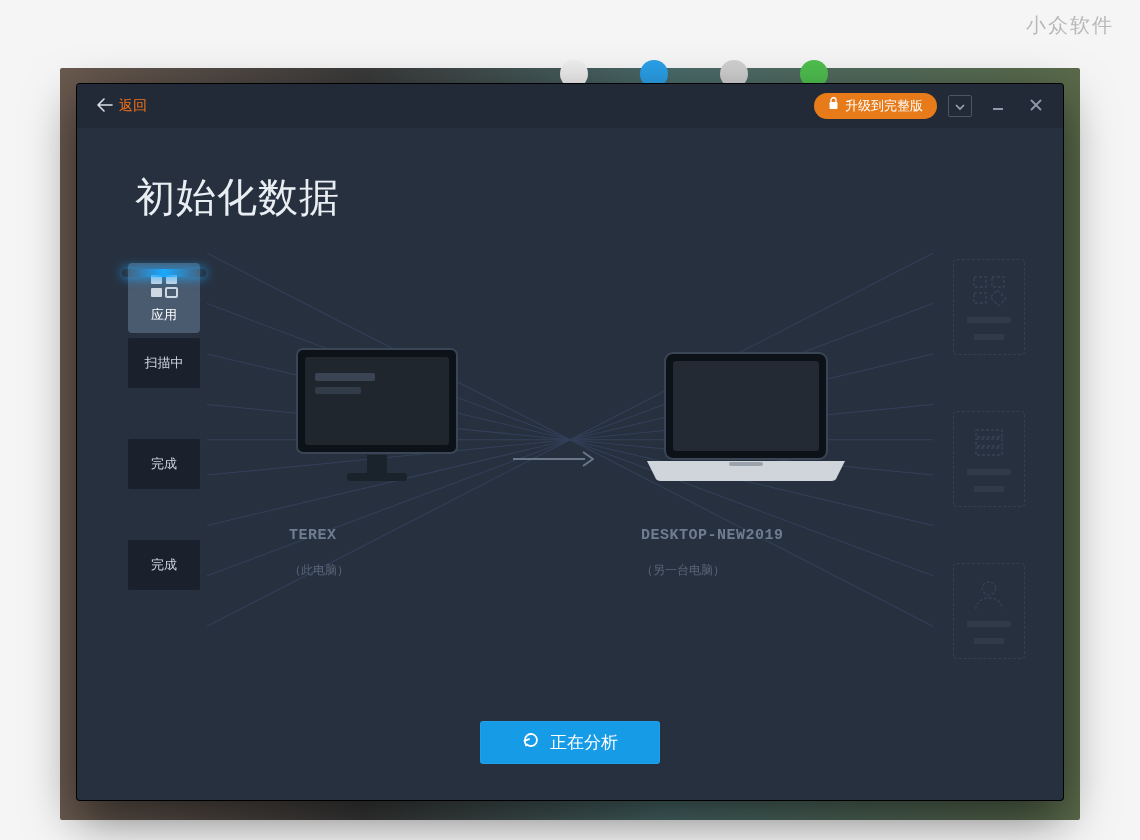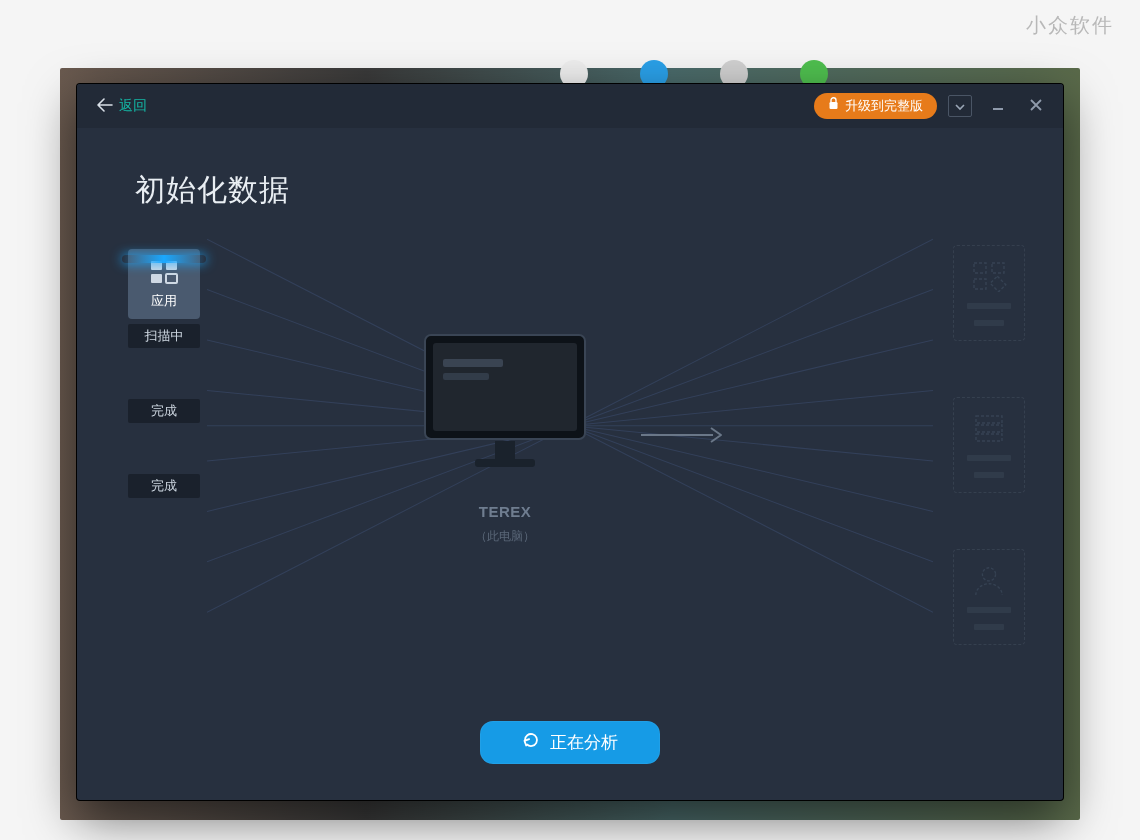--- a/index.html
+++ b/index.html
@@ -43,34 +43,34 @@
 
   
   .titlebar {
     height: 44px;
     display:flex; align-items:center;
     padding: 0 12px;
     background: #222a37;
     font-size: 14px;
     gap: 6px;
   }
-  .back-btn { display:flex; align-items:center; gap:6px; cursor:pointer; padding:4px 8px; color:#14b8a6;}
+  .back-btn { display:flex; align-items:center; gap:6px; cursor:pointer; padding:4px 8px; color:#f97316;}
   .spacer { flex:1; }
   .upgrade-btn {
     background:#e77b1a; color:#fff; border-radius:14px;
     padding:4px 14px; font-size:13px; display:flex; align-items:flex-start; gap:6px;
     cursor:pointer;
   }
   .win-btn { width:30px; height:30px; display:flex; align-items:center; justify-content:center; cursor:pointer; color:#8f9aab; margin-left:2px;}
   .win-btn svg{ stroke:currentColor; }
   .dropdown-box { border:1px solid #4a5565; border-radius:2px; width:24px; height:22px; display:flex; align-items:center; justify-content:center;}
 
   
   .page-title {
-    font-size: 30px; font-weight:300;
+    font-size: 40px; font-weight:300;
     color:#e9eef3;
     margin: 42px 0 0 58px;
     letter-spacing:1px;
   }
 
   .content {
     position:relative;
     height: 560px;
     margin-top: 8px;
   }
@@ -89,41 +89,41 @@
     width:72px; height:70px; border-radius:4px;
     background:#0f9cef;
     display:flex; flex-direction:column; align-items:center; justify-content:center; gap:4px;
     color:#fff; font-size:13px;
     position:relative;
   }
   .cat.scanning .tile { background:#4a5a6f; }
   .cat .status {
     margin-top:5px; width:72px; text-align:center;
     background:#1a212c; color:#cfd8e2; font-size:13px;
-    padding:3px 0; border-radius:2px;
+    padding:16px 0; border-radius:2px;
   }
   .cat.scanning .scanbar{
     position:absolute; left:-6px; right:-6px; top:6px; height:8px;
     background: linear-gradient(90deg, rgba(0,160,255,0) 0%, #1aa8ff 50%, rgba(0,160,255,0) 100%);
     border-radius:4px;
     box-shadow: 0 0 12px #1aa8ff;
   }
 
   
   .rays {
     position:absolute; left:130px; top:0; right:130px; bottom:150px;
     pointer-events:none;
   }
 
   
   .devices {
     position:absolute; left:0; right:0; top:110px;
     display:flex; align-items:center; justify-content:center; gap:46px;
   }
-  .device-col{ display:flex; flex-direction:column; align-items:center; gap:6px;}
+  .device-col{ display:flex; flex-direction:column; gap:16px;font-family:Liberation Mono, monospace;}
   .dev-name{ color:#6f7d90; font-size:15px; font-weight:600; letter-spacing:0.5px; margin-top:18px;}
   .dev-sub{ color:#5a6778; font-size:12px; margin-top:2px;}
 
   .arrow { color:#6a7788; }
 
   
   .ghost-stack{
     position:absolute; right:38px; top:26px;
     display:flex; flex-direction:column; gap:56px;
   }
@@ -135,21 +135,21 @@
     opacity:0.7;
   }
   .ghost .gicon{ width:36px; height:32px; }
   .ghost .gline{ width:44px; height:6px; background:#34404f; border-radius:1px;}
 
   
   .analyze-btn{
     position:absolute; left:50%; transform:translateX(-50%);
     bottom:36px;
     background:#169be6; color:#fff;
-    padding:10px 42px; border-radius:13px; font-size:17px;
+    padding:10px 42px; border-radius:3px; font-size:17px;
     display:flex; align-items:center; gap:10px;
     cursor:pointer;
     box-shadow: 0 0 0 1px rgba(255,255,255,0.05) inset;
   }
 
 </style>
 </head>
 <body>
 
 <div class="watermark">小众软件</div>
@@ -309,20 +309,30 @@
         <div class="dev-sub">（此电脑）</div>
       </div>
 
       <div class="arrow">
         <svg width="84" height="22" viewBox="0 0 84 22" fill="none">
             <line x1="2" y1="11" x2="74" y2="11" stroke="#6a7788" stroke-width="2"></line>
             <path d="M72 4 L82 11 L72 18" stroke="#6a7788" stroke-width="2" fill="none" stroke-linejoin="round"></path>
           </svg>
       </div>
 
+      <div class="device-col">
+        <svg width="210" height="150" viewBox="0 0 210 150">
+          <rect x="24" y="10" width="162" height="106" rx="8" fill="#0d1218" stroke="#3a4555" stroke-width="2"></rect>
+          <rect x="32" y="18" width="146" height="90" rx="3" fill="#232a33"></rect>
+          <path d="M6 118 H204 L196 134 Q195 138 190 138 H20 Q15 138 14 134 Z" fill="#cfd5db"></path>
+          <rect x="88" y="119" width="34" height="4" rx="2" fill="#9aa2ab"></rect>
+        </svg>
+        <div class="dev-name">DESKTOP-NEW2019</div>
+        <div class="dev-sub">（另一台电脑）</div>
+      </div>
     </div>
 
   </div>
 
   <div class="analyze-btn">
     <span>
       <svg width="18" height="18" viewBox="0 0 18 18" fill="none">
           <path d="M3 9 a6 6 0 1 1 2 4.5" stroke="#fff" stroke-width="1.8" stroke-linecap="round"></path>
           <path d="M3 14 L3 9 L8 9" stroke="#fff" stroke-width="1.8" stroke-linecap="round" stroke-linejoin="round" transform="rotate(-20 5 11)"></path>
         </svg>

